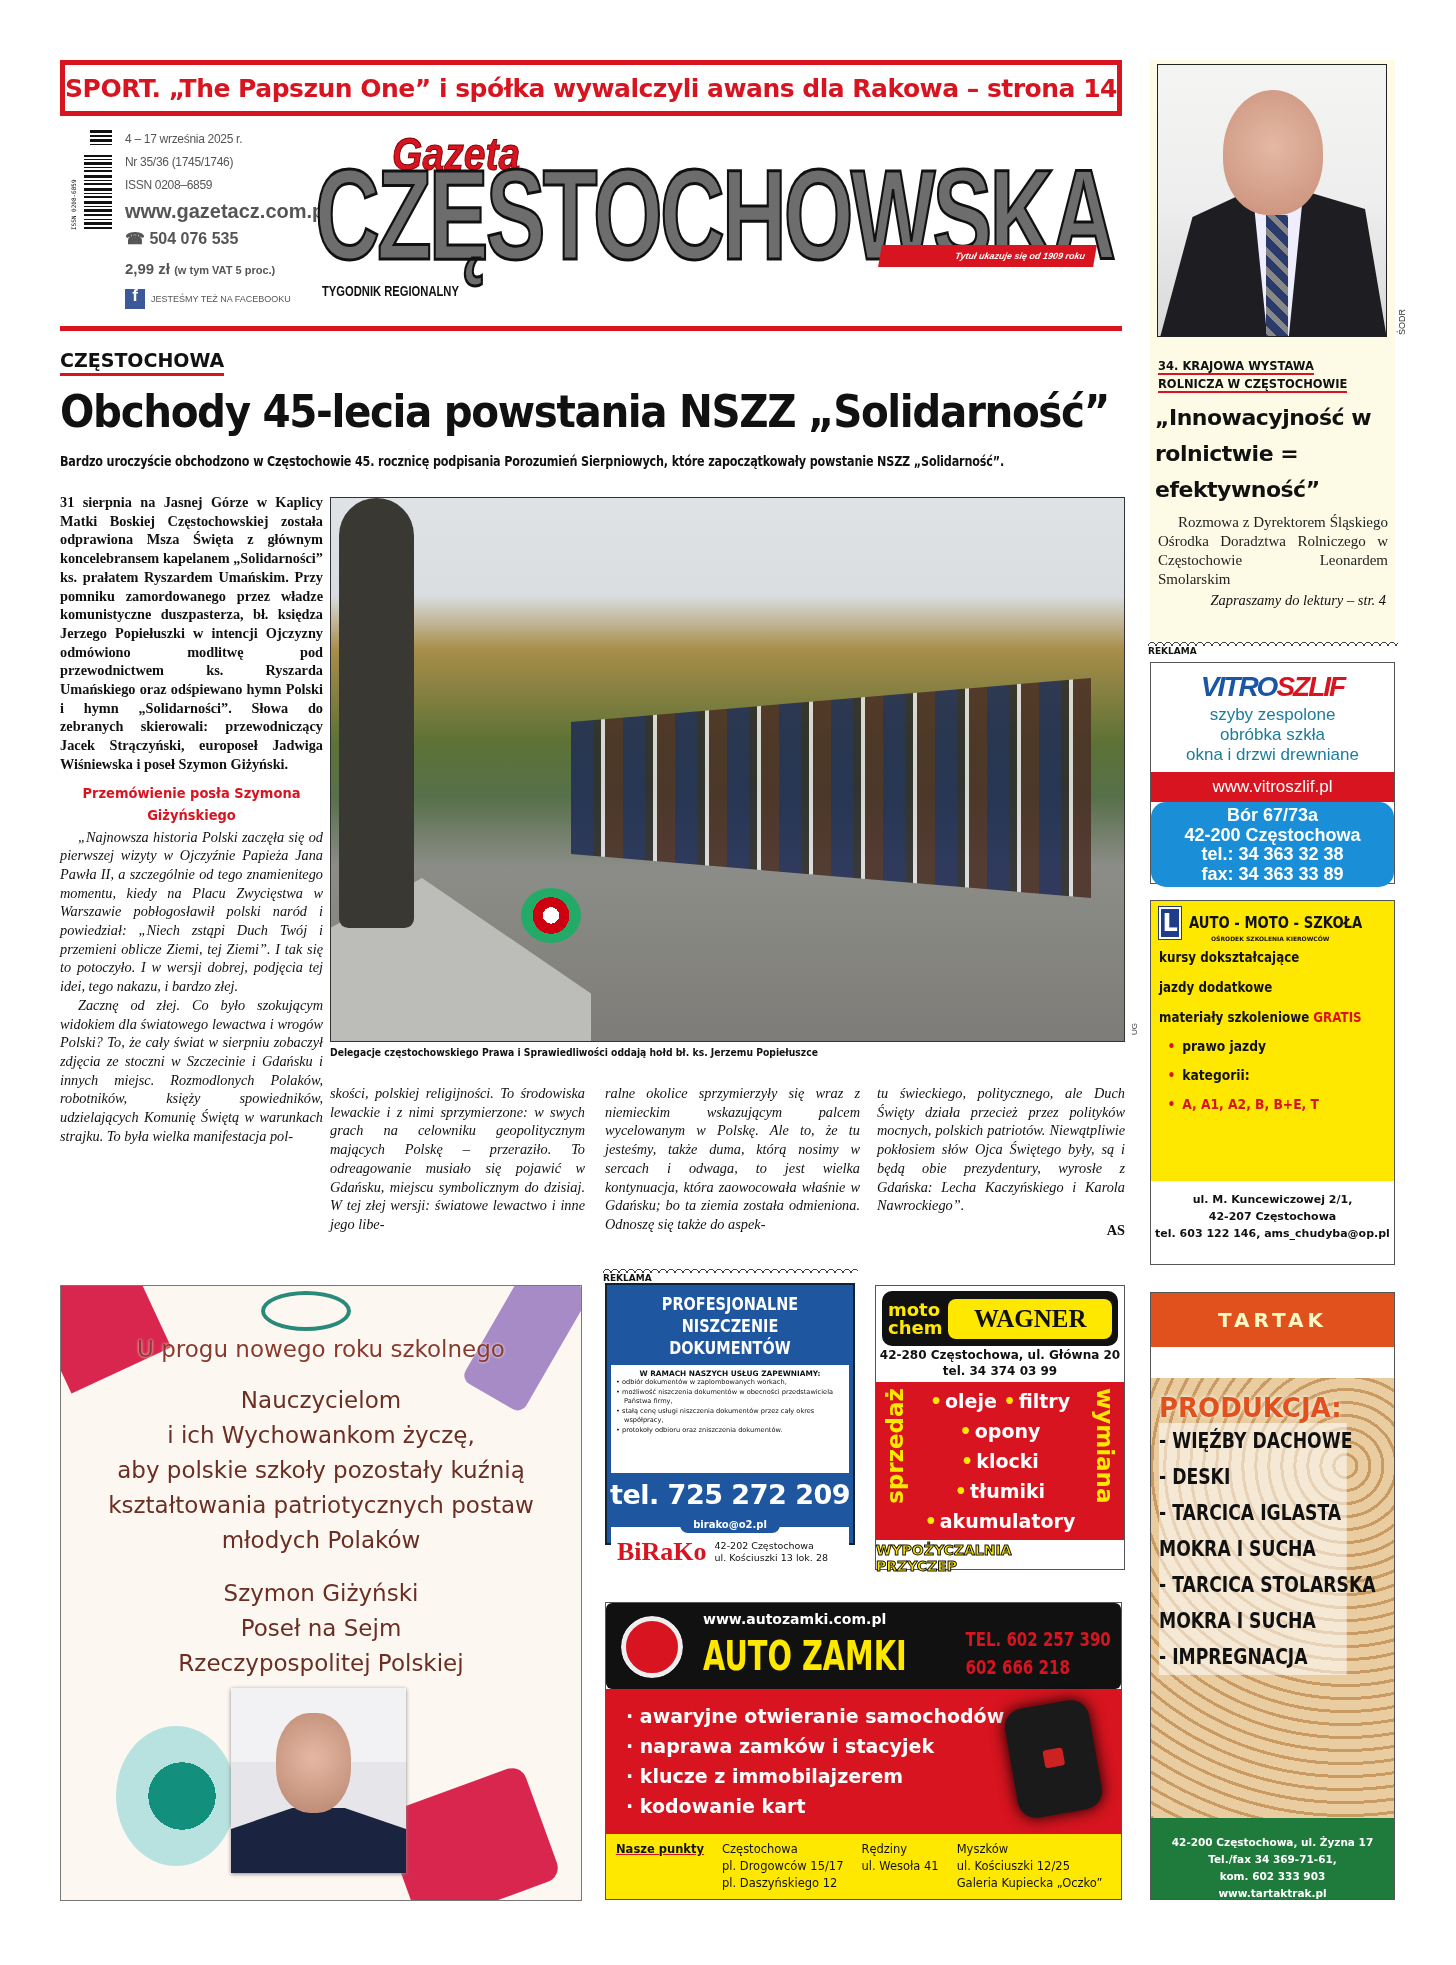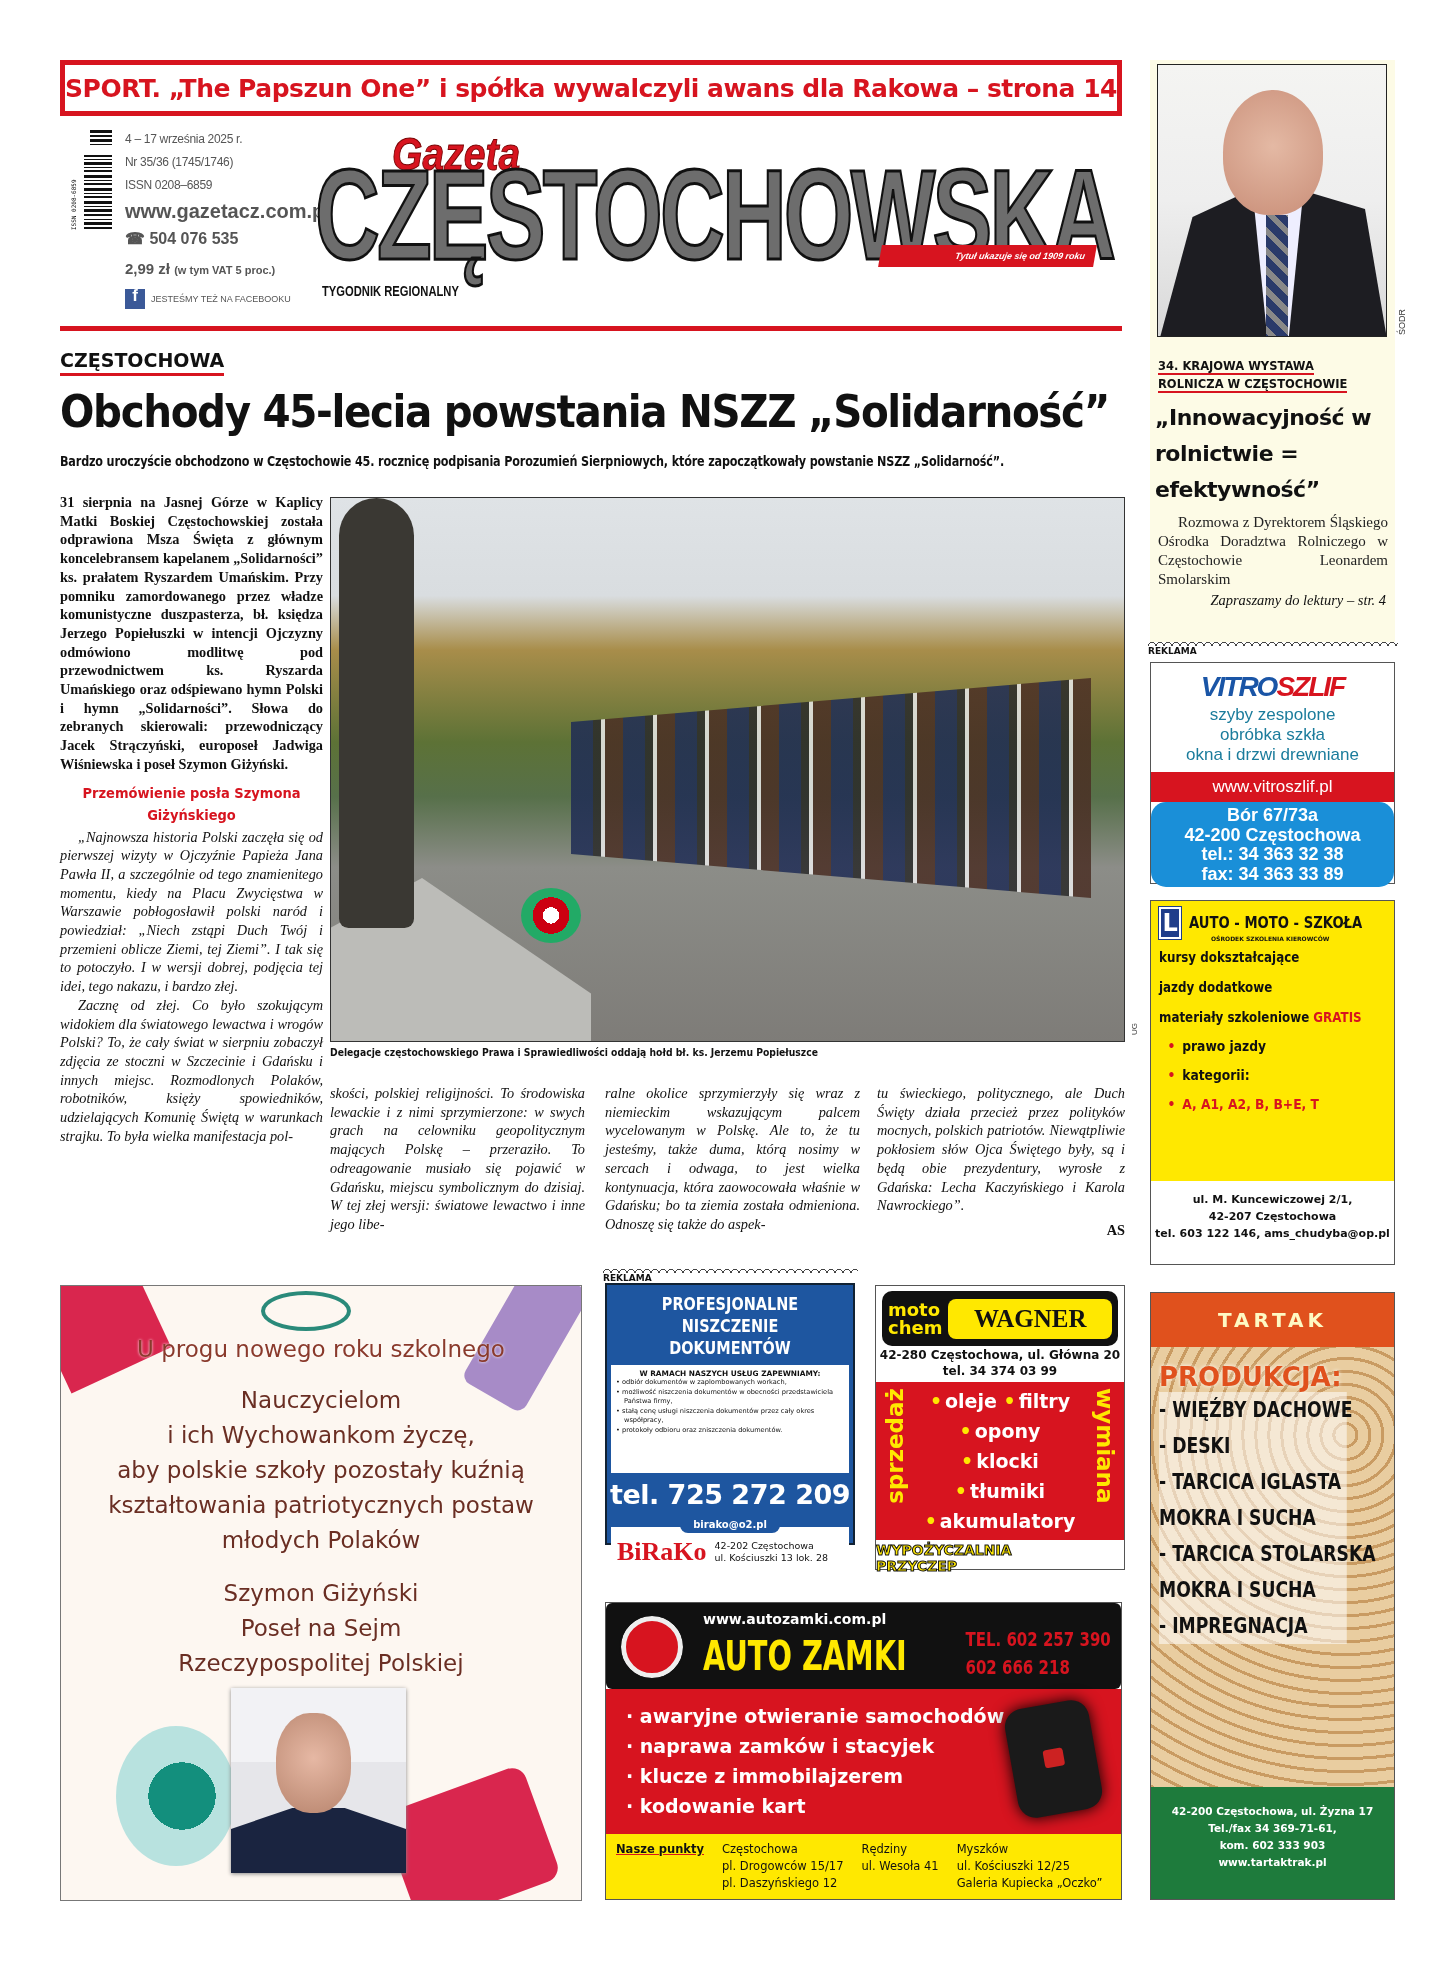--- a/index.html
+++ b/index.html
@@ -144,21 +144,21 @@
   #zamki .mid div { color: #fff; font-weight: bold; font-size: 19px; line-height: 30px; }
   #zamki .mid div::before { content: "· "; }
   #zamki .key { position:absolute; right: 25px; top: 15px; width: 85px; height: 110px; background: #1a1a1a; border-radius: 18px; transform: rotate(-10deg); box-shadow: 0 0 15px #000; }
   #zamki .key::after { content:""; position:absolute; left: 33px; top: 45px; width: 20px; height: 18px; background: #c22; border-radius: 3px; }
   #zamki .bot { background: #ffe800; height: 65px; display:flex; padding: 7px 10px; gap: 18px; font-size: 11.5px; line-height: 17px; }
   #zamki .bot .np { text-decoration: underline; text-decoration-color: #d7141f; font-weight: bold; }
 
   
   #tartak { left: 1150px; top: 1292px; width: 245px; height: 608px; border: 1px solid #555; font-family: "DejaVu Sans", sans-serif; overflow: hidden; }
   #tartak .h { background: #e0511d; color: #fef9c3; font-weight: bold; font-size: 20px; letter-spacing: 4px; text-align:center; line-height: 54px; }
-  #tartak .wood { height: 440px; background: repeating-radial-gradient(circle at 80% 20%, #e9cda0 0 10px, #c99b62 10px 13px), #dcb68a; padding: 15px 6px 17px 8px; }
+  #tartak .wood { height: 440px; background: repeating-radial-gradient(circle at 80% 20%, #e9cda0 0 10px, #c99b62 10px 13px), #dcb68a; padding: 15px 6px 17px 8px; margin-top: 31px; }
   #tartak .prod { color: #e0511d; font-weight: bold; font-size: 26px; text-shadow: 0 0 4px #fff; }
   #tartak .list div { font-weight: bold; font-size: 21px; line-height: 36px; transform: scaleX(0.82); transform-origin: left; white-space: nowrap; background: rgba(255,255,255,0.55); display: block; }
   #tartak .f { background: #1e7b3c; color: #fff; text-align:center; font-size: 10.5px; font-weight: bold; line-height: 17px; padding-top: 16px; height: 114px; }
 </style>
 </head>
 <body>
 
 <div id="top-banner" class="abs">
   <span>SPORT. „The Papszun One” i spółka wywalczyli awans dla Rakowa – strona 14</span>
 </div>

